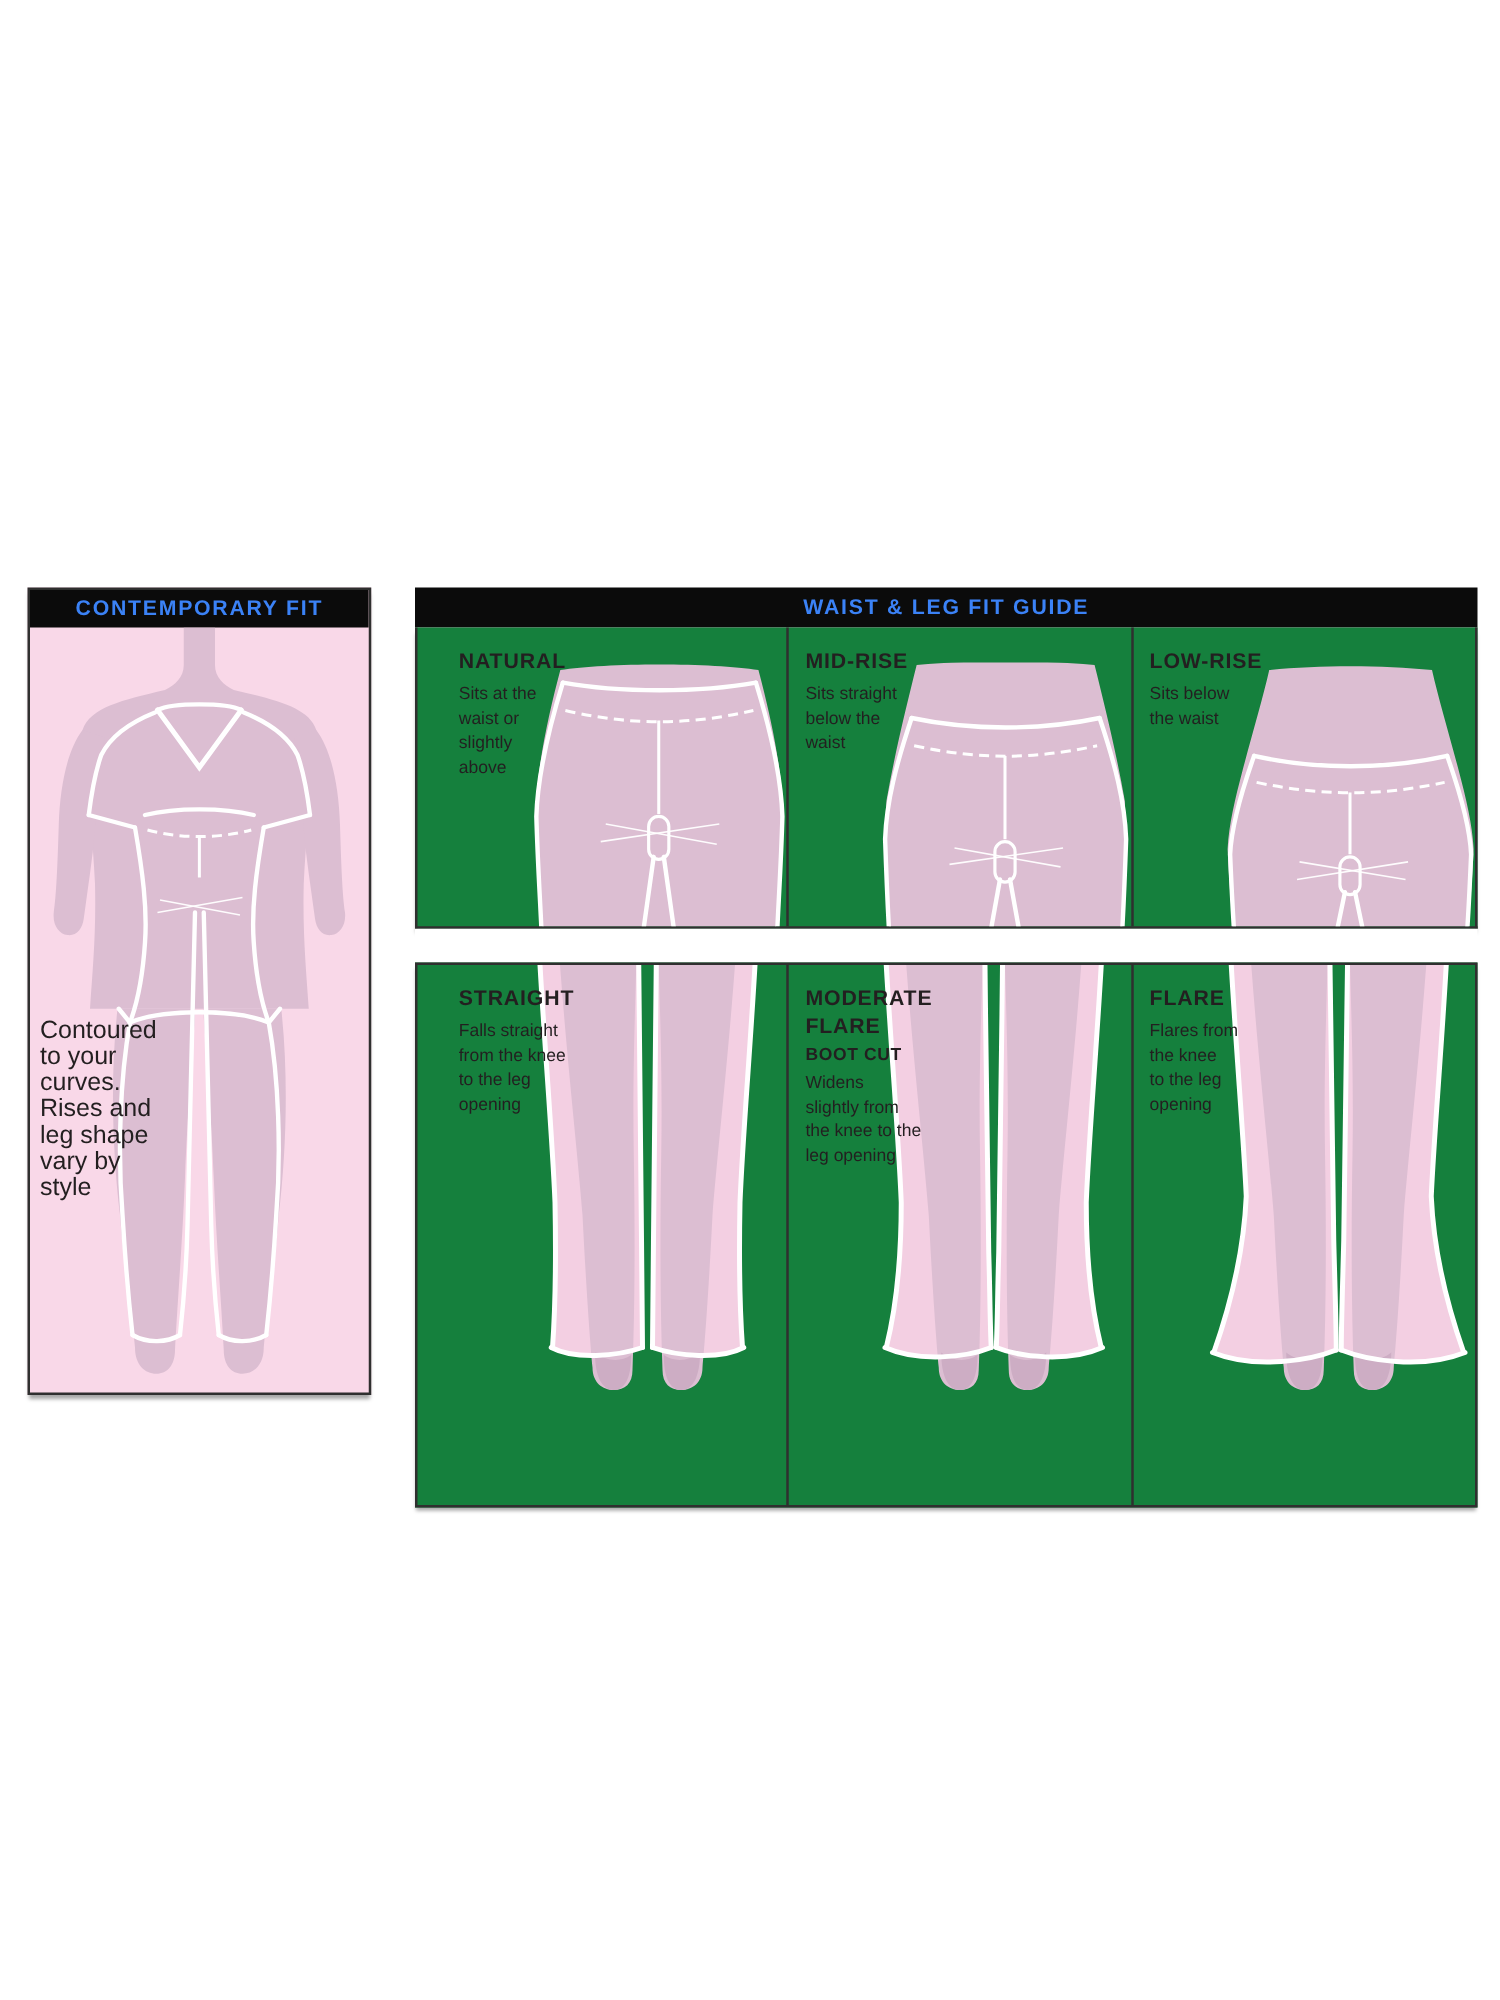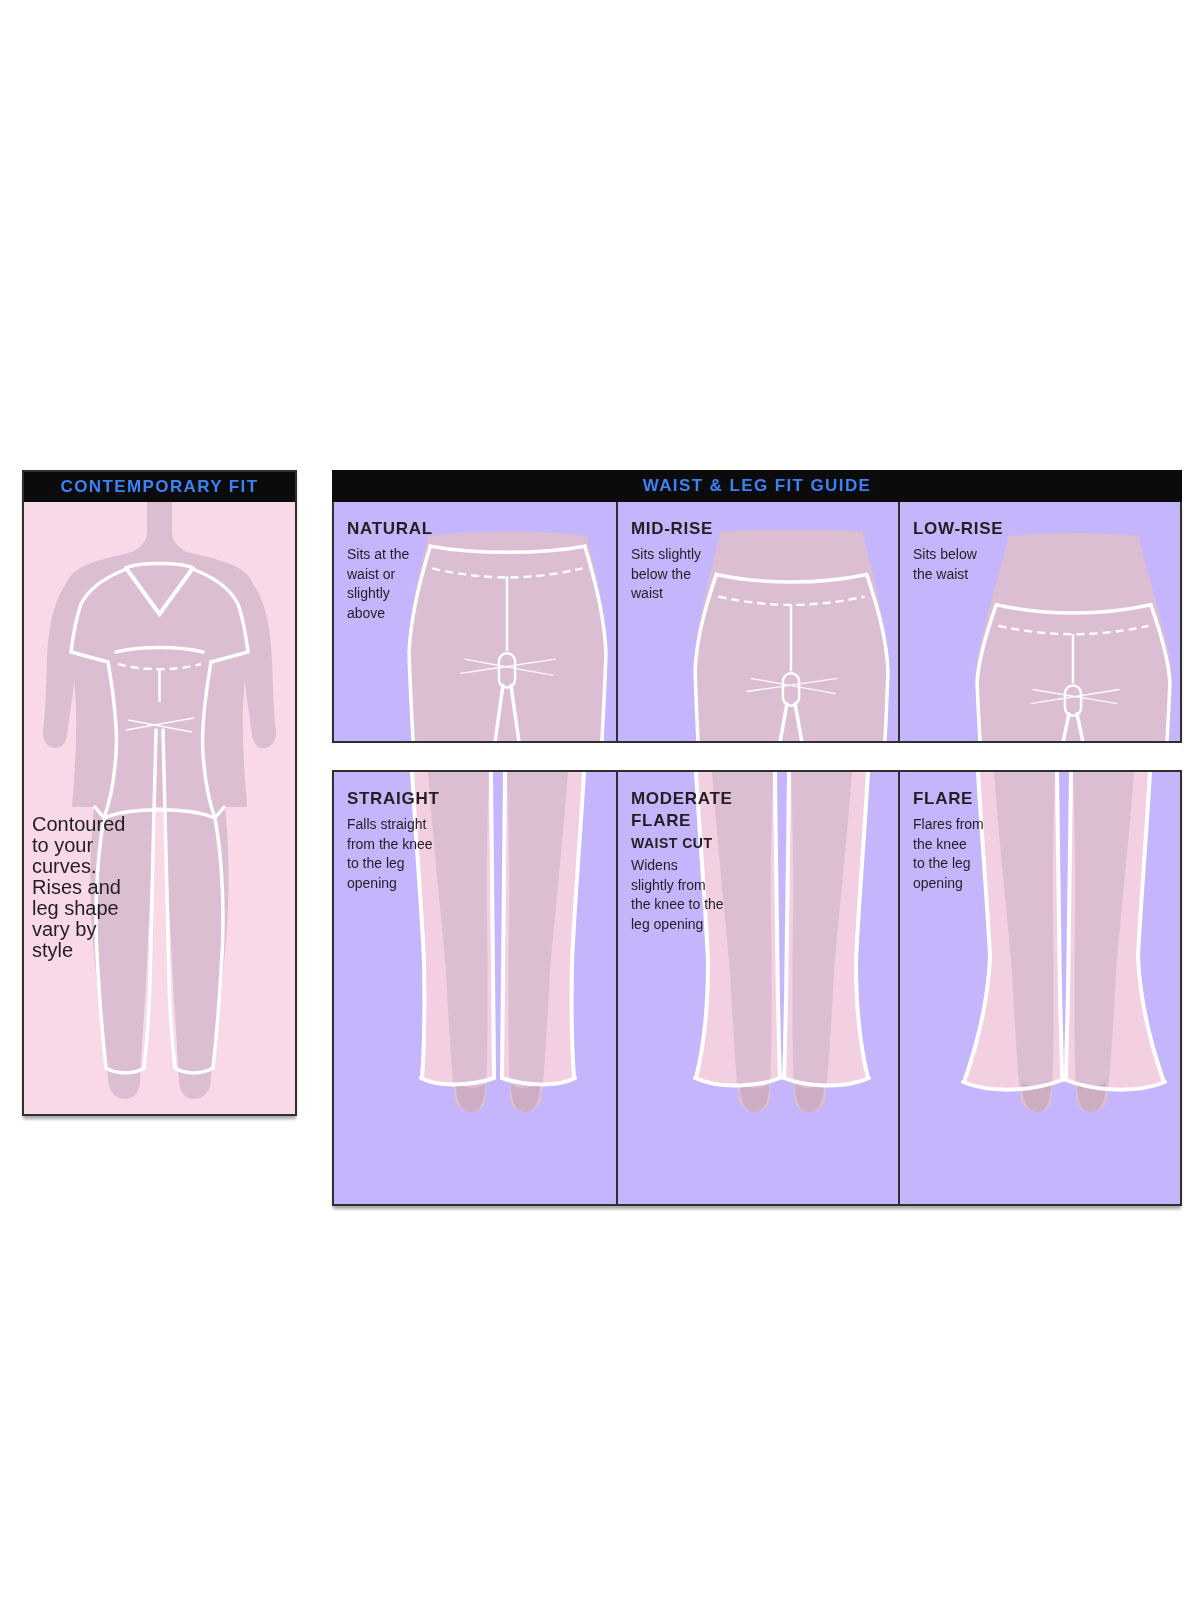--- a/index.html
+++ b/index.html
@@ -22,21 +22,21 @@
   .figure-wrap { position:absolute; left:0; top:30px; width:271px; height:612px; }
   .caption {
     position:absolute; left:8px; top:342px; width:116px;
     font-size:20px; line-height:21px; white-space:pre-line; z-index:2;
   }
   
   .right-panel { position:absolute; left:332px; top:470px; width:850px; }
   .right-panel .bar { height:32px; }
   .fit-grid {
     display:grid; grid-template-columns:1fr 1fr 1fr;
-    background:#c4b5fd; border:2px solid #2f2f2f;
+    background:#15803d; border:2px solid #2f2f2f;padding-left:20px;
   }
   .grid-rise { height:241px; border-top:none; }
   .grid-gap { height:27px; background:#ffffff; box-shadow:none; }
   .grid-leg { height:436px; }
   .cell { position:relative; overflow:hidden; }
   .cell + .cell { border-left:2px solid #2f2f2f; }
   .cell-text { position:absolute; left:13px; top:16px; z-index:2; }
   .cell-title { font-weight:bold; font-size:17px; letter-spacing:0.7px; white-space:pre-line; line-height:22px; }
   .cell-subtitle { font-weight:bold; font-size:14px; letter-spacing:0.5px; margin-top:3px; }
   .cell-desc { font-size:14px; line-height:19.5px; margin-top:5px; white-space:pre-line; }
@@ -138,21 +138,21 @@
           <path class="wline" d="M98,154 L90,211"></path>
           <path class="wline" d="M106,154 L114,211"></path>
           <path class="wthin" d="M56,142 L150,128"></path>
           <path class="wthin" d="M60,128 L148,144"></path>
         </svg>
       </div>
 
       <div class="cell">
         <div class="cell-text">
           <div class="cell-title">MID-RISE</div>
-          <div class="cell-desc">Sits slightly
+          <div class="cell-desc">Sits straight
 below the
 waist</div>
         </div>
         <svg class="rise-art" viewBox="0 0 205 211">
           <path class="sil" d="M32,2 C75,-2 130,-2 173,2 C180,30 190,70 197,110 C198,145 196,180 195,211 L10,211 C9,180 7,145 8,110 C15,70 25,30 32,2 Z"></path>
           <path class="wline" d="M28,44 C75,54 130,54 177,44"></path>
           <path class="wline" d="M28,44 C16,80 8,110 7,140 C8,170 9,192 10,211"></path>
           <path class="wline" d="M177,44 C189,80 197,110 198,140 C197,170 196,192 195,211"></path>
           <path class="wdash" d="M30,66 C82,77 123,77 175,66"></path>
           <path class="wcrease" d="M102,74 L102,140"></path>
@@ -212,21 +212,21 @@
           <path class="wline4" d="M192,0 C188,70 182,140 180,190 C179,240 180,278 182,306"></path>
           <path class="wline4" d="M113,0 C112,80 111,200 110,306"></path>
           <path class="wline4" d="M110,306 C130,313 164,316 183,306"></path>
         </svg>
       </div>
 
       <div class="cell">
         <div class="cell-text">
           <div class="cell-title">MODERATE
 FLARE</div>
-          <div class="cell-subtitle">WAIST CUT</div>
+          <div class="cell-subtitle">BOOT CUT</div>
           <div class="cell-desc">Widens
 slightly from
 the knee to the
 leg opening</div>
         </div>
         <svg class="legs-art" viewBox="0 0 212 346">
           <path class="fabric" d="M20,0 L99,0 C100,90 101,190 102,230 C103,262 103,288 104,306 C84,314 46,318 19,306 C27,278 32,240 32,190 C30,140 24,70 20,0 Z"></path>
           <path class="fabric" d="M192,0 L113,0 C112,90 111,190 110,230 C109,262 109,288 108,306 C128,314 166,318 193,306 C185,278 180,240 180,190 C182,140 188,70 192,0 Z"></path>
           <use href="#r2leg" class="sil"></use>
           <use href="#r2leg" class="sil" transform="translate(212,0) scale(-1,1)"></use>

